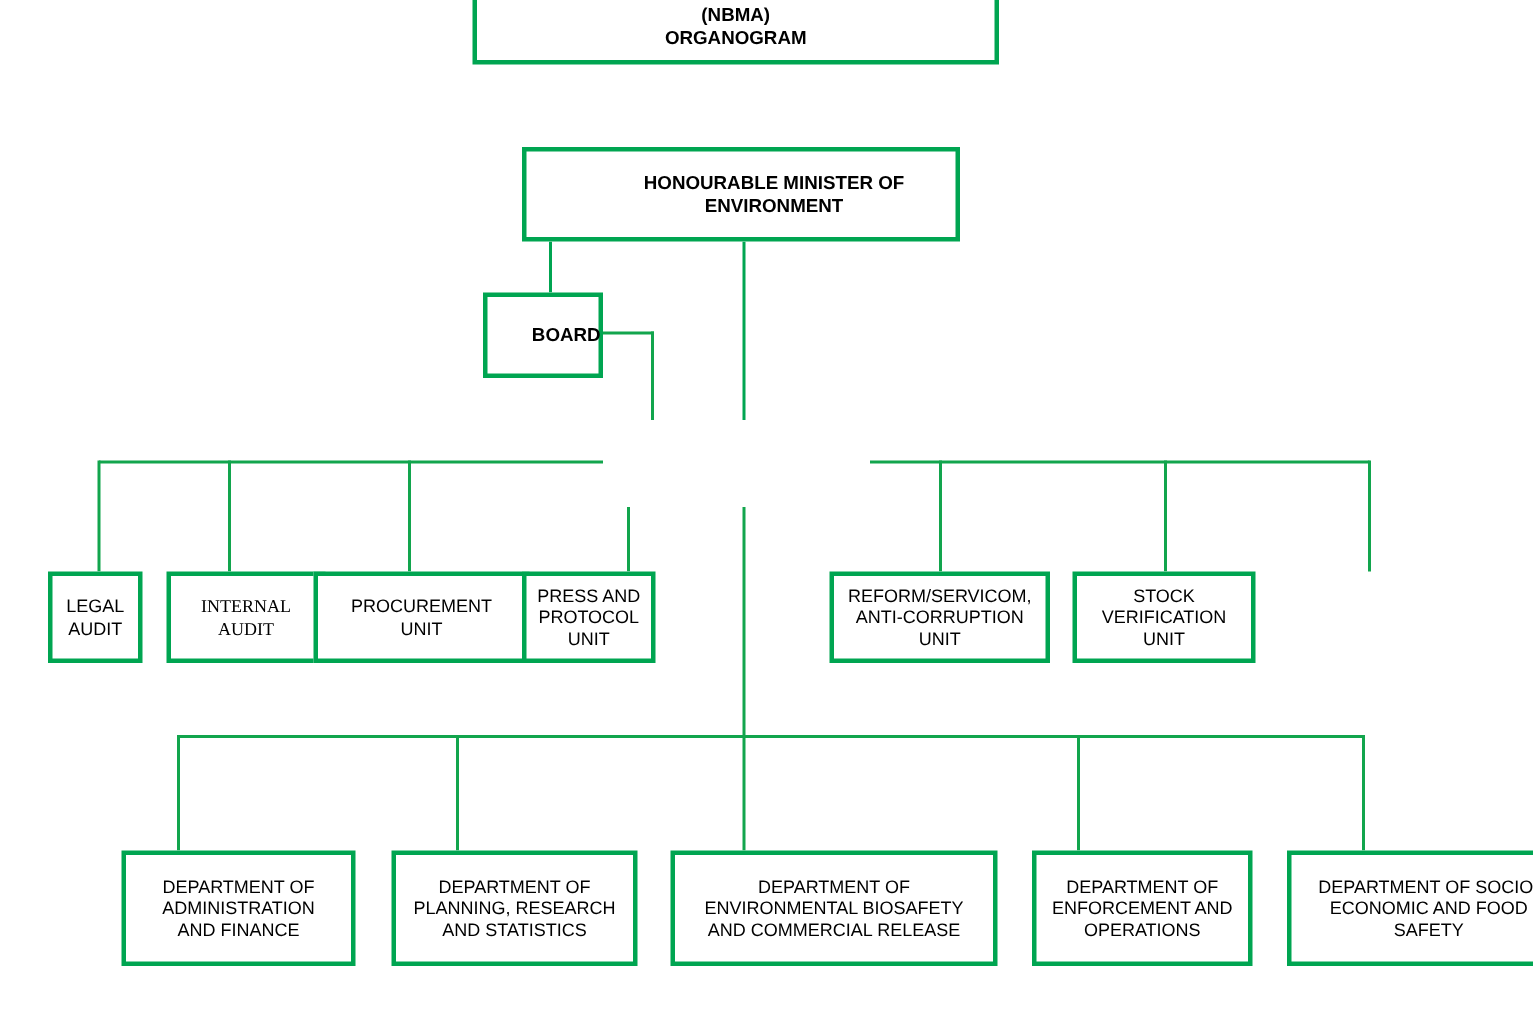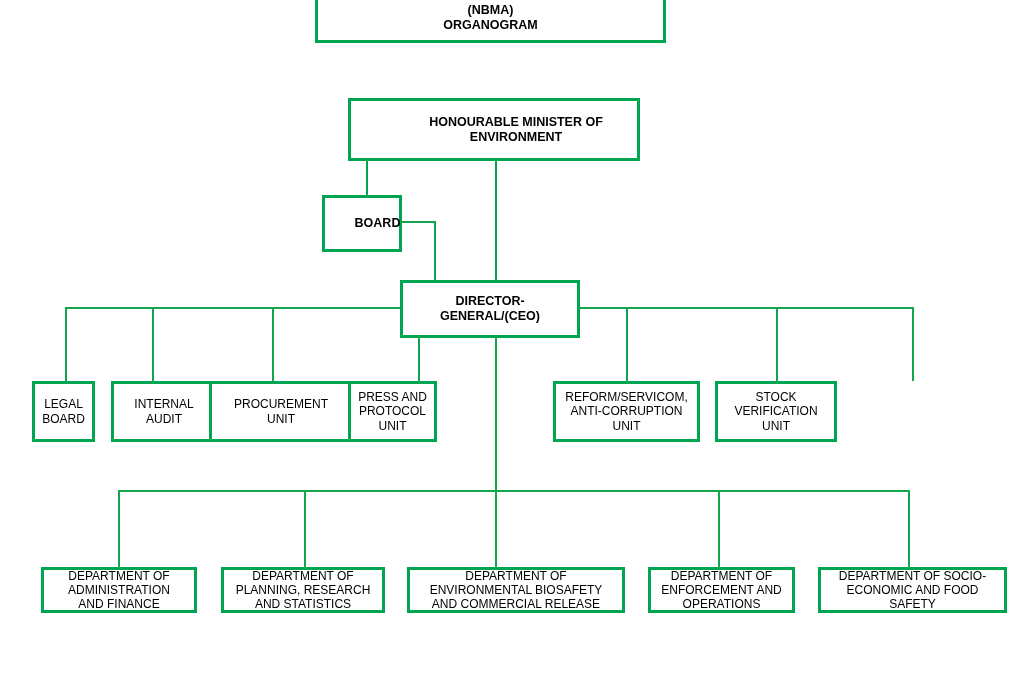--- a/index.html
+++ b/index.html
@@ -51,29 +51,29 @@
   }
   
   #node-dg {
     left: 400px; top: 280px; width: 180px; height: 58px;
     font-size: 12.5px;
   }
 
   
   .unit { height: 61px; top: 381px; font-size: 12px; }
   #node-legal        { left: 32px;  width: 63px; }
-  #node-internal     { left: 111px; width: 106px; }
+  #node-internal     { left: 111px; width: 106px; font-family: Liberation Serif, serif; }
   #node-procurement  { left: 209px; width: 144px; }
   #node-press        { left: 348px; width: 89px; }
   #node-reform       { left: 553px; width: 147px; }
   #node-stock        { left: 715px; width: 122px; }
   #node-zonal        { left: 852px; width: 121px; }
 
   
-  .dept { height: 46px; top: 567px; font-size: 12px; }
+  .dept { height: 77px; top: 567px; font-size: 12px; margin-left: 40px; }
   #node-admin     { left: 41px;  width: 156px; }
   #node-planning  { left: 221px; width: 164px; }
   #node-biosafety { left: 407px; width: 218px; }
   #node-enforce   { left: 648px; width: 147px; }
   #node-socio     { left: 818px; width: 189px; }
 
   
   .conn { position: absolute; background: #12a54d; z-index: 1; }
   .conn.v { width: 2px; }
   .conn.h { height: 2px; }
@@ -118,27 +118,24 @@
   </div>
 
   <div class="node bold" id="node-minister">
     <span class="label">HONOURABLE MINISTER OF ENVIRONMENT</span>
   </div>
 
   <div class="node bold" id="node-board">
     <span class="label">BOARD</span>
   </div>
 
-  <div class="node bold" id="node-dg">
-    <span class="label">DIRECTOR-GENERAL/(CEO)</span>
-  </div>
 
   <div class="node unit" id="node-legal">
     <span class="label">LEGAL
-BOARD</span>
+AUDIT</span>
   </div>
   <div class="node unit" id="node-internal">
     <span class="label">INTERNAL
 AUDIT</span>
   </div>
   <div class="node unit" id="node-procurement">
     <span class="label">PROCUREMENT
 UNIT</span>
   </div>
   <div class="node unit" id="node-press">

